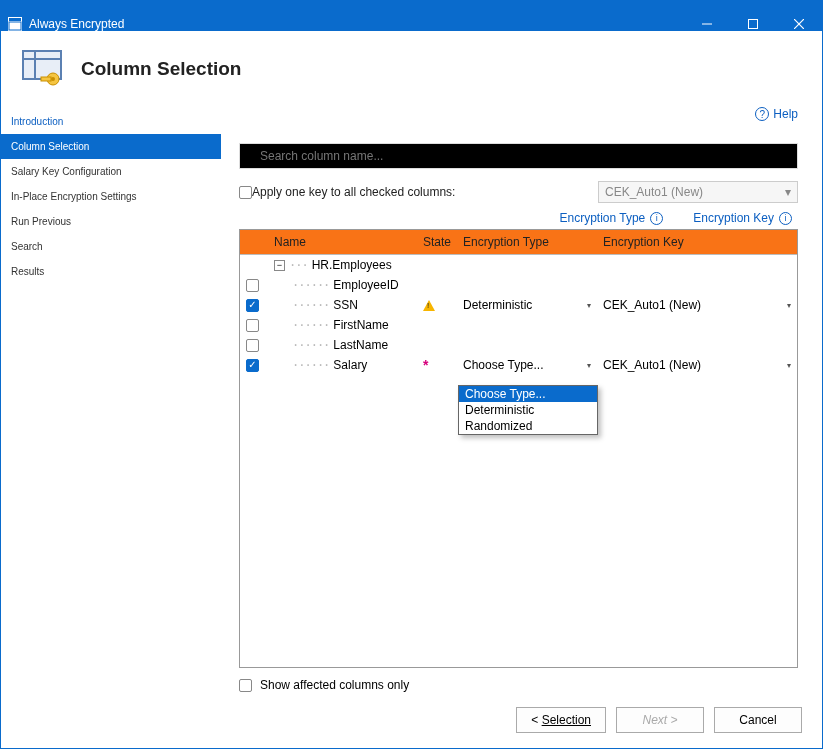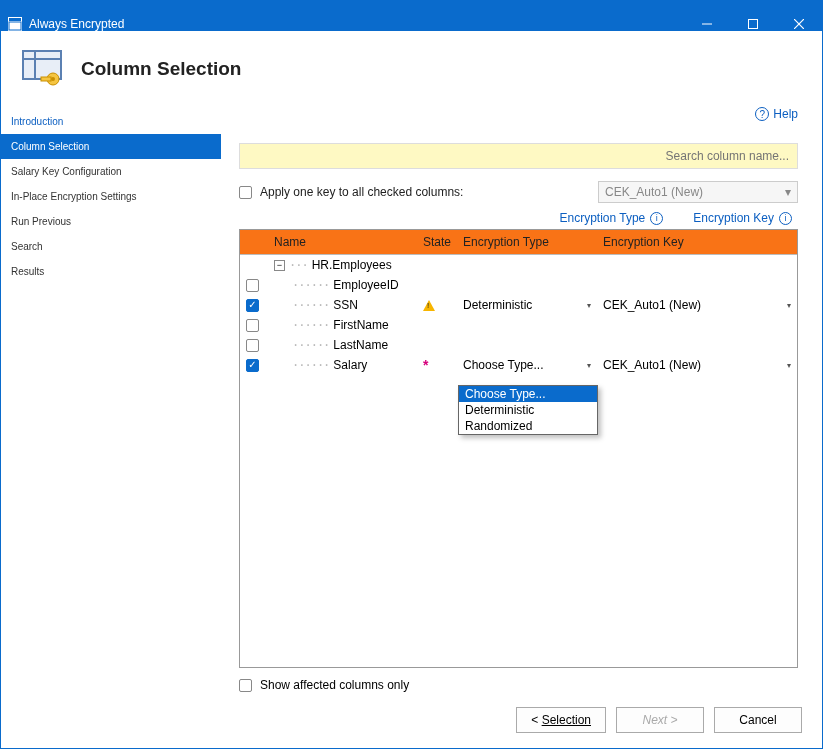--- a/index.html
+++ b/index.html
@@ -91,32 +91,30 @@
   gap: 4px;
   font-size: 12px;
 }
 .help-link .q {
   width: 14px; height:14px; border:1px solid #0c5fc1; border-radius:50%;
   display:inline-flex;align-items:center;justify-content:center;font-size:10px;
 }
 .search-box {
   margin-top: 40px;
   width: 100%;
-  background: #fef9c3;
+  background: #000000;
   border: 1px solid #ddd;
-  padding: 5px 8px;
+  padding: 5px 20px;
   font-size: 12px;
   color: #888;
-  text-align: right;
 }
 .row-apply {
   margin-top: 12px;
   display: flex;
   align-items: center;
-  gap: 8px;
 }
 .row-apply .lbl { color: #222; }
 .row-apply .sp { flex: 1; }
 .row-apply .key-select {
   width: 200px;
   border: 1px solid #ccc;
   background: #f6f6f6;
   color: #888;
   padding: 3px 6px;
   font-size: 12px;

